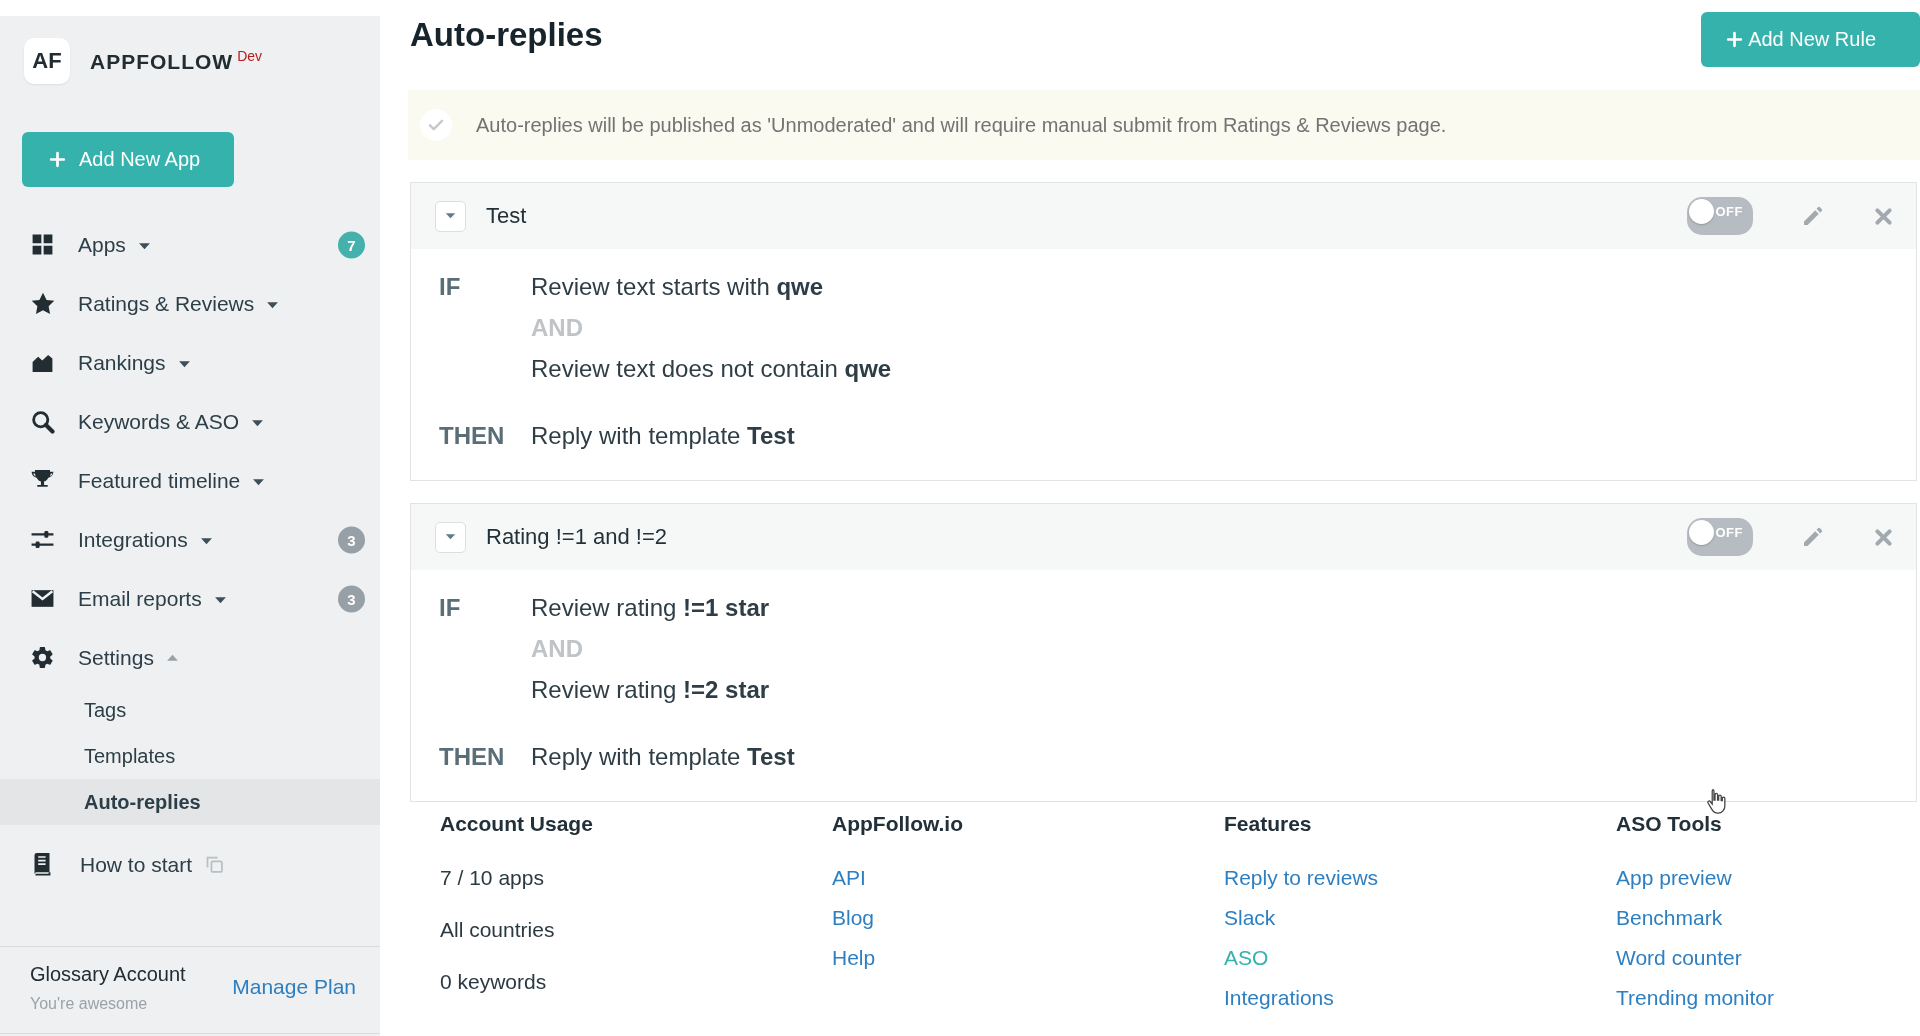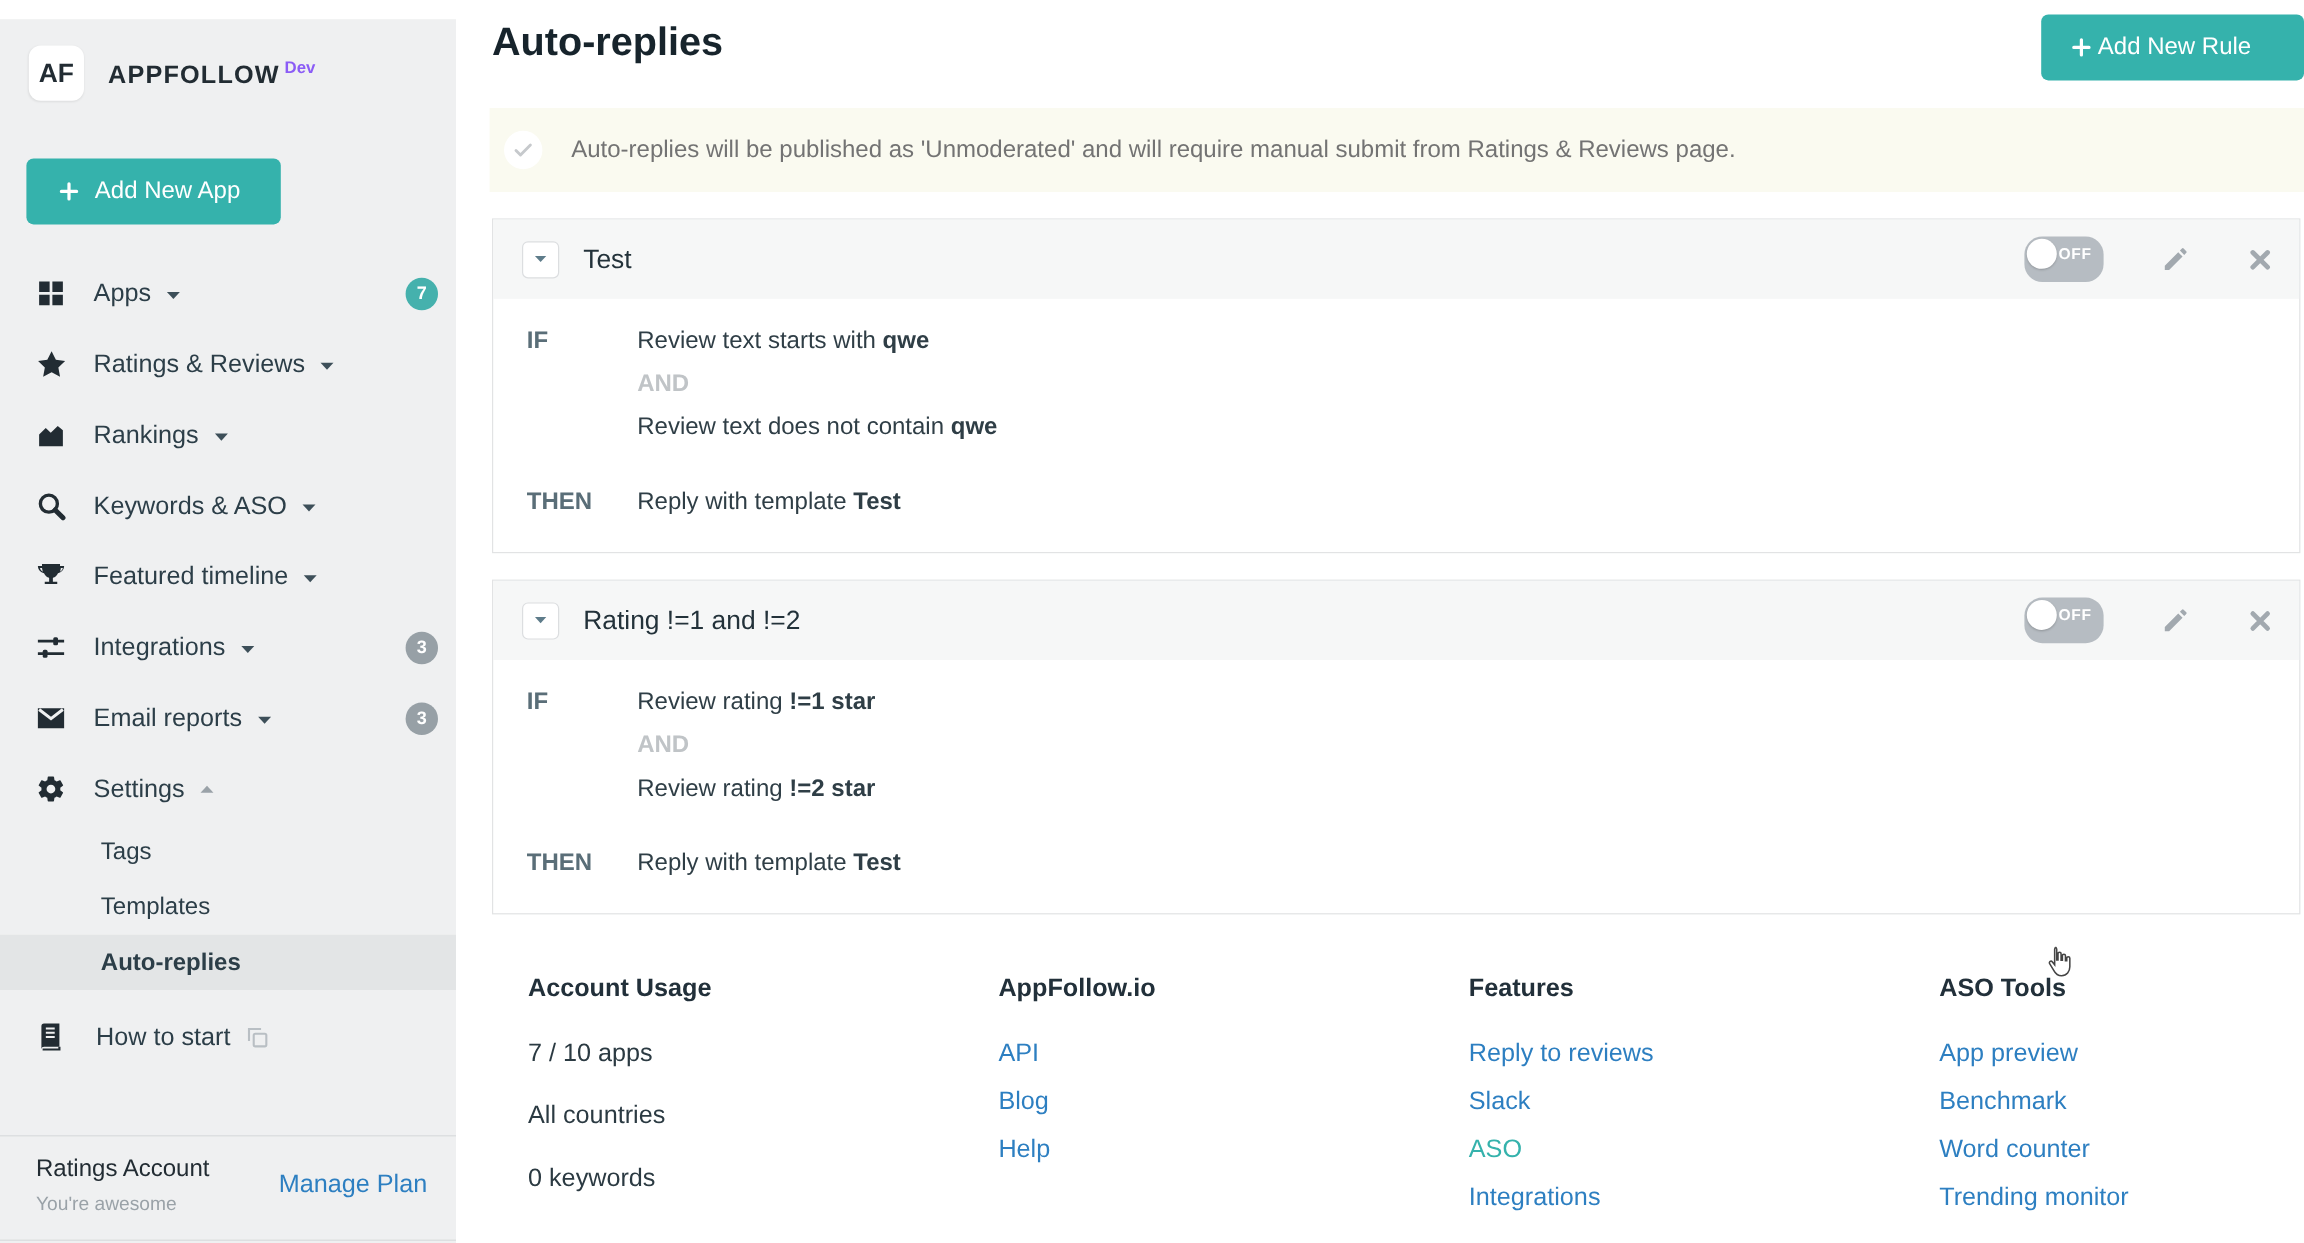--- a/index.html
+++ b/index.html
@@ -5,21 +5,21 @@
   * { margin:0; padding:0; box-sizing:border-box; }
   html,body { width:1920px; height:1036px; overflow:hidden; }
   body { font-family:"Liberation Sans", sans-serif; background:#ffffff; color:#2b3a42; position:relative; }
 
   
   .sidebar { position:absolute; left:0; top:16px; width:380px; height:1036px; background:#eff0f1; }
   .logo-row { display:flex; align-items:flex-start; padding:22px 0 0 24px; }
   .logo-box { width:46px; height:46px; background:#fff; border-radius:10px; display:flex; align-items:center; justify-content:center;
               font-weight:bold; font-size:22px; color:#222c33; box-shadow:0 1px 2px rgba(0,0,0,.08); }
   .brand { font-weight:bold; font-size:21px; letter-spacing:1px; color:#222c33; margin:10px 0 0 20px; }
-  .brand-env { font-size:14px; color:#8b5cf6; font-weight:bold; letter-spacing:0; vertical-align:super; margin-left:4px; }
+  .brand-env { font-size:14px; color:#b91c1c; font-weight:normal; letter-spacing:0; vertical-align:super; margin-left:4px; }
   .add-app-btn { display:flex; align-items:center; gap:12px; margin:48px 0 0 22px; width:212px; height:55px; border:none;
                  background:#35b2ac; color:#fff; font-size:20px; font-family:inherit; border-radius:6px; padding:0 0 0 26px; cursor:pointer; }
   .nav { margin-top:28px; }
   .nav-item { position:relative; display:flex; align-items:center; height:59px; padding-left:30px; cursor:pointer; font-size:21px; color:#2c3e48; }
   .nav-icon { width:26px; height:26px; display:inline-flex; color:#222c33; flex:0 0 26px; }
   .nav-label { margin-left:22px; }
   .nav-caret { margin-left:12px; color:#3d4f59; display:inline-flex; margin-top:4px; }
   .nav-caret.up { transform:rotate(180deg); color:#9aa2a8; margin-top:0; }
   .nav-badge { position:absolute; right:15px; top:50%; transform:translateY(-50%); width:27px; height:27px; border-radius:50%;
                color:#fff; font-size:15px; font-weight:bold; display:flex; align-items:center; justify-content:center; }
@@ -51,21 +51,21 @@
   .rule-card { border:1px solid #e2e3e4; background:#fff; margin-bottom:22px; }
   .rule-head { height:66px; background:#f6f7f7; display:flex; align-items:center; padding:0 22px 0 24px; }
   .expand-btn { width:31px; height:31px; background:#fff; border:1px solid #dcdee0; border-radius:5px; display:flex; align-items:center; justify-content:center; cursor:pointer; color:#5e7c8a; }
   .rule-title { margin-left:20px; font-size:22px; color:#23323a; }
   .rule-actions { margin-left:auto; display:flex; align-items:center; gap:48px; }
   .toggle { width:66px; height:38px; background:#b6bcc2; border-radius:15px; position:relative; cursor:pointer; display:inline-block; }
   .toggle-knob { position:absolute; left:2px; top:2px; width:25px; height:25px; border-radius:50%; background:#fff; box-shadow:0 1px 2px rgba(0,0,0,.2); }
   .toggle-label { position:absolute; right:10px; top:7px; font-size:13px; font-weight:bold; color:#fff; letter-spacing:.5px; }
   .icon-btn { color:#a2a9af; display:inline-flex; cursor:pointer; }
 
-  .rule-body { padding:24px 0 30px 28px; font-size:20px; }
+  .rule-body { padding:24px 0 30px 28px; font-size:24px; }
   .cond-block { display:flex; }
   .cond-key { width:92px; flex:0 0 92px; font-weight:bold; color:#5a6e78; }
   .cond-line { color:#2f3e46; margin-bottom:13px; }
   .cond-line b { font-weight:bold; }
   .cond-line.and { color:#c0c4c7; font-weight:bold; }
   .then-block { margin-top:26px; }
   .then-block .cond-line { margin-bottom:0; }
 
   .footer { position:absolute; left:60px; top:812px; display:flex; }
   .foot-col { width:392px; }
@@ -239,21 +239,21 @@
     <span class="nav-label">How to start</span>
     <span class="howto-copy">
         <svg viewBox="0 0 24 24" width="21" height="21" fill="none" stroke="#b9bfc4" stroke-width="2">
           <rect x="8.5" y="8.5" width="12" height="12" rx="1.5"></rect>
           <path d="M4 15.5V4h11.5"></path>
         </svg>
       </span>
   </div>
 
   <div class="plan">
-    <div class="plan-name">Ratings Account</div>
+    <div class="plan-name">Glossary Account</div>
     <div class="plan-note">You're awesome</div>
     <a class="plan-link">Manage Plan</a>
   </div>
   <div class="chat-bubble"></div>
 </aside>
 
 <main class="main">
   <h1 class="page-title">Auto-replies</h1>
 
   <button class="add-rule-btn">

